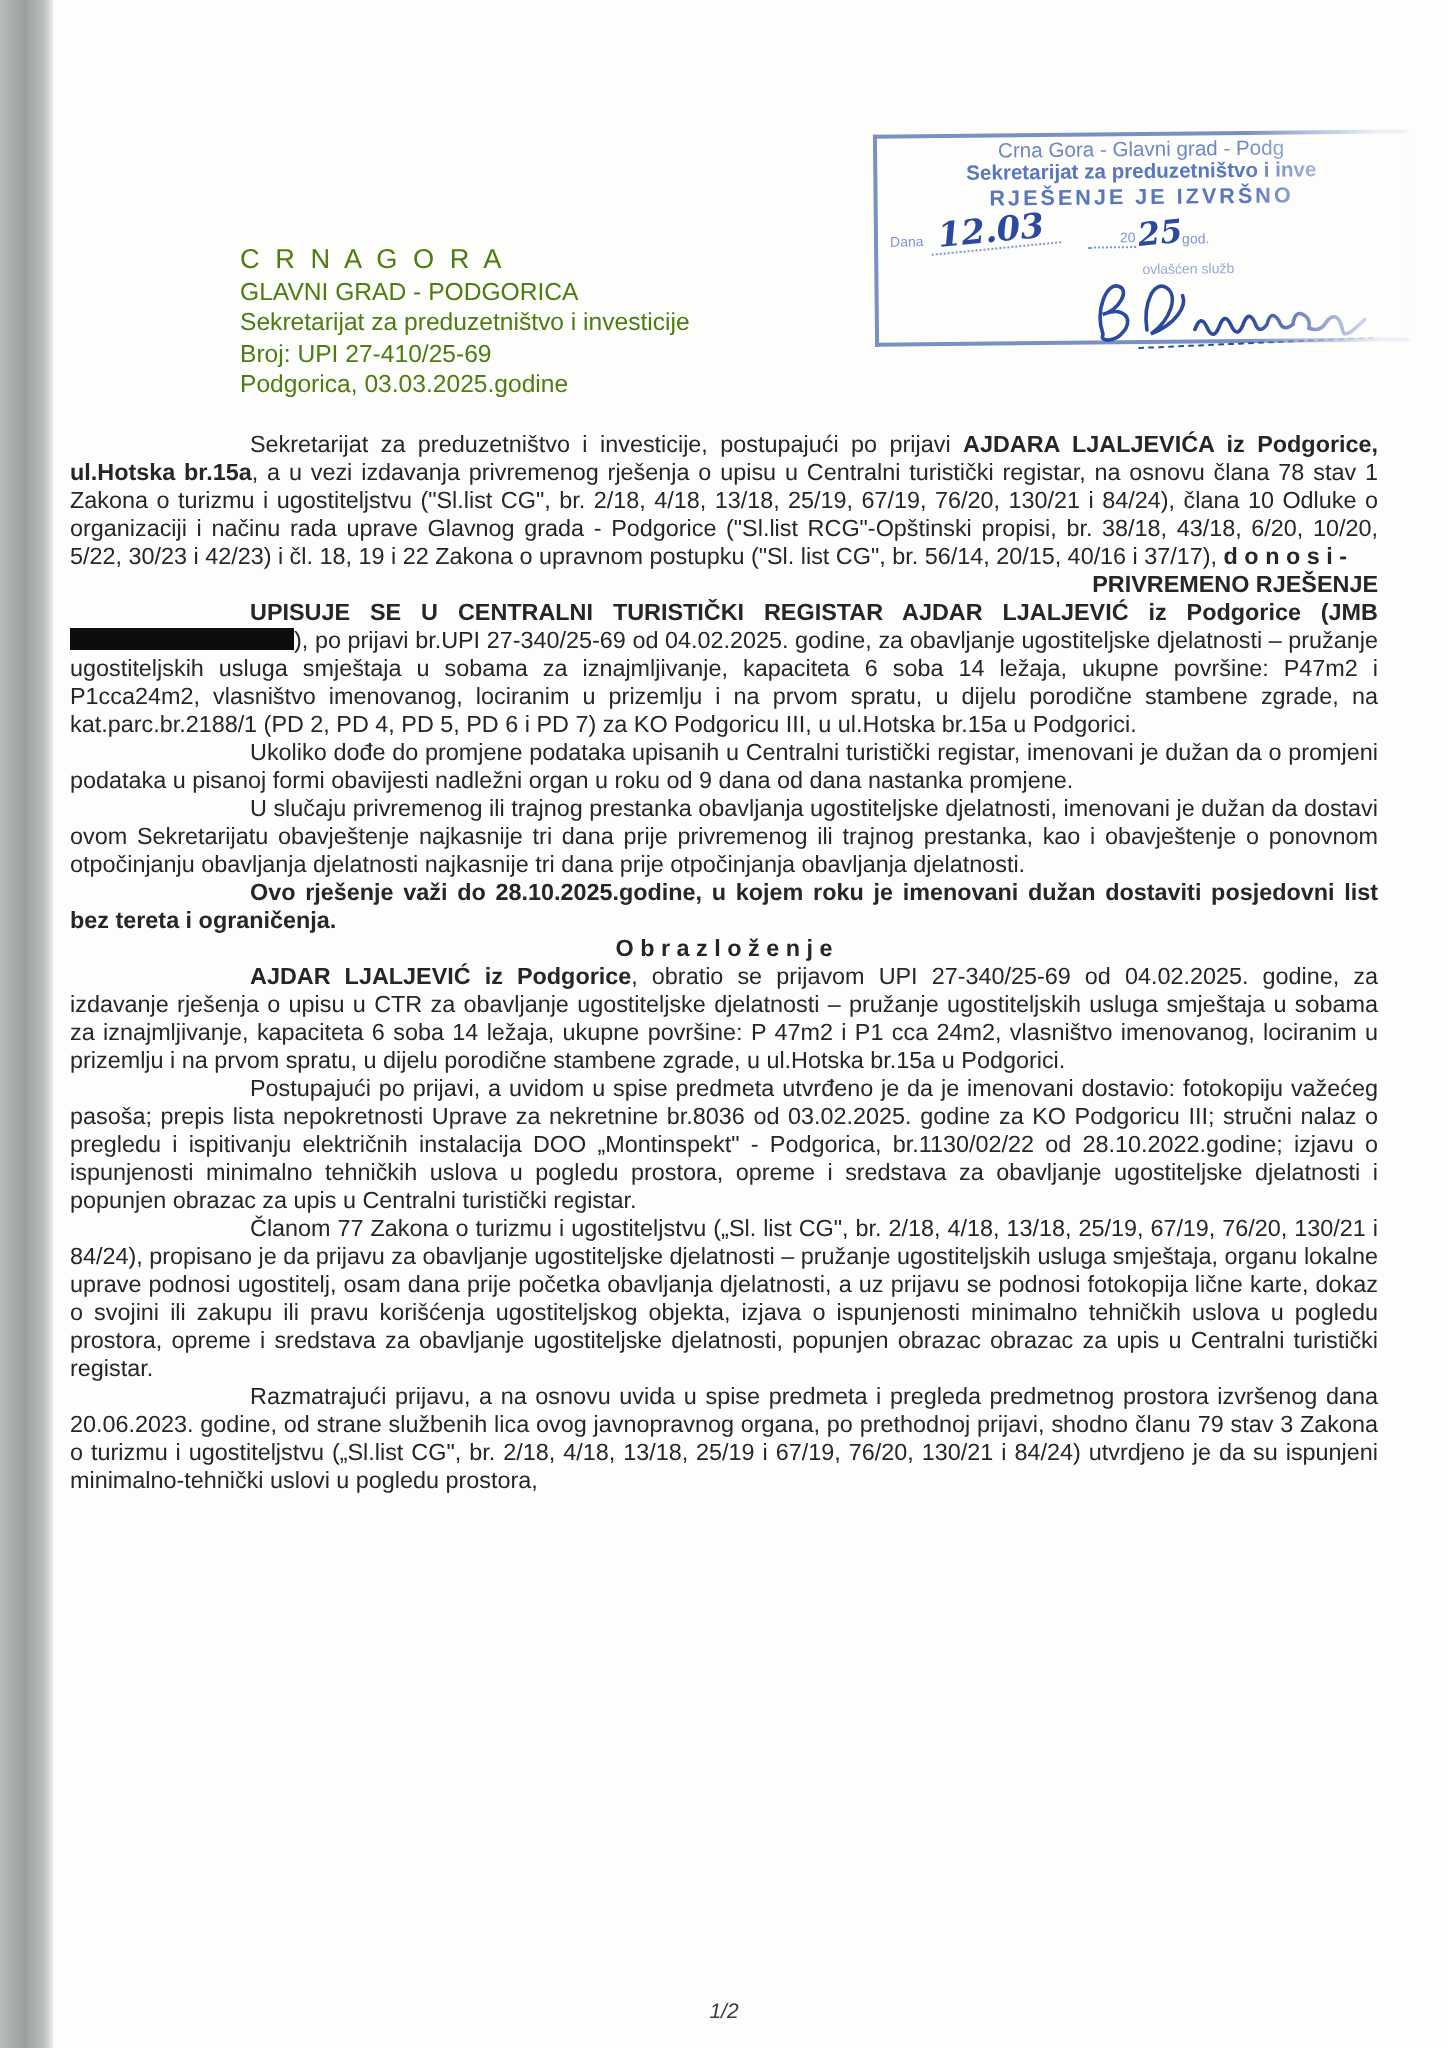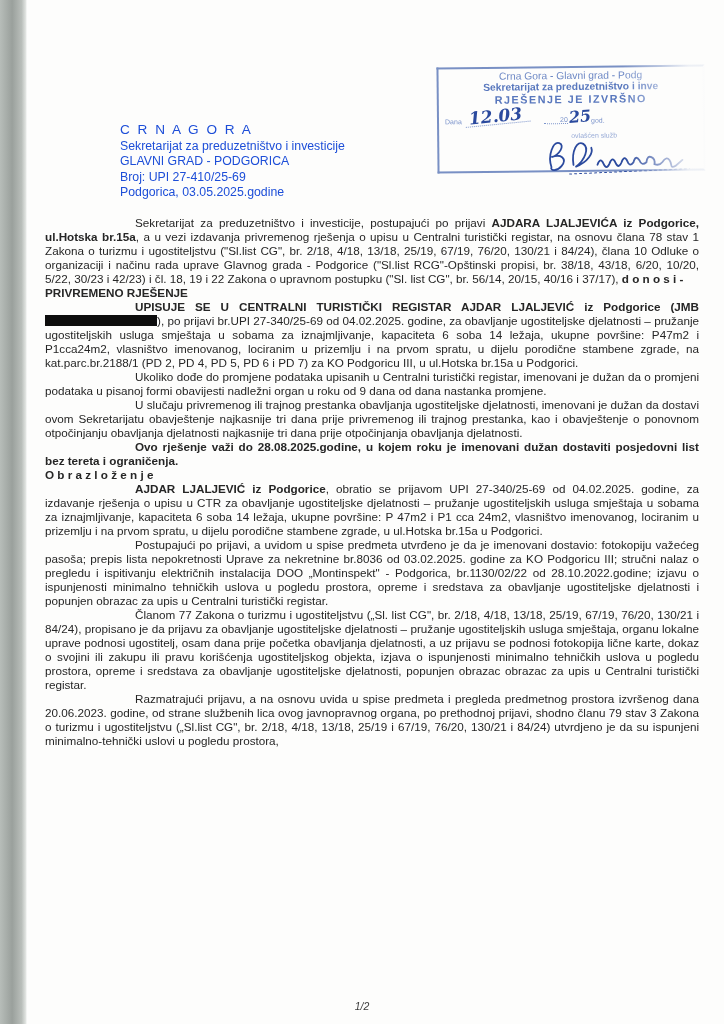--- a/index.html
+++ b/index.html
@@ -8,21 +8,21 @@
     background:#fdfdfc;
     font-family:"Liberation Sans", sans-serif;
     color:#232323;
   }
   
   .scan-edge{
     position:absolute;left:0;top:0;width:27px;height:1024px;
     background:linear-gradient(90deg,#b7bdb9 0%,#9aa09c 45%,#b9beba 80%,#e3e6e3 96%,#ffffff 100%);
   }
   
-  .letterhead{position:absolute;left:120px;top:122px;line-height:15.6px;font-size:12.3px;color:#1d4ed8;}
+  .letterhead{position:absolute;left:120px;top:122px;line-height:15.6px;font-size:12.3px;color:#4d7c0f;}
   .lh-country{font-size:13.6px;letter-spacing:2px;margin-bottom:1px;}
   
   .stamp{
     position:absolute;left:437px;top:66px;width:268px;height:106px;
     transform:rotate(-0.6deg);
   }
   .stamp-border{
     position:absolute;inset:0;
     border:2px solid rgba(77,108,178,0.75);
     border-right-color:rgba(77,108,178,0.08);
@@ -44,48 +44,48 @@
   }
   .hw-date{font-size:17px;border-bottom:1px dotted #7d95cc;padding:0 8px 0 4px;margin-left:3px;line-height:15px;}
   .s-pre{margin-left:14px;border-bottom:1px dotted #7d95cc;padding-left:16px;}
   .hw-year{font-size:16px;line-height:14px;margin-left:1px;}
   .stamp-sig-row{position:absolute;left:96px;top:62px;width:172px;text-align:left;}
   .officer{display:block;margin-left:32px;opacity:.8;}
   .sig{margin-top:-6px;}
   
   .doc-body{
     position:absolute;left:35px;top:216px;width:654px;
-    font-size:11.7px;line-height:14px;text-align:justify;color:#262626;margin-left:10px;
+    font-size:11.7px;line-height:14px;text-align:justify;color:#262626;
   }
   .doc-body p{margin:0;}
   .para{text-indent:90px;}
-  .h-center{text-align:left;text-indent:0;font-weight:bold;margin:7px 0 6px;}
-  .h-center2{text-indent:0;font-weight:bold;margin:2px 0 2px;}
+  .h-center{text-align:right;text-indent:0;font-weight:bold;margin:7px 0 6px;}
+  .h-center2{text-align:center;text-indent:0;font-weight:bold;margin:2px 0 2px;}
   .b{font-weight:bold;}
   .redaction{
     display:inline-block;width:112px;height:11px;background:#0d0d0d;
     vertical-align:baseline;margin-bottom:-1px;
   }
   
   .footer{
     position:absolute;left:0;bottom:12px;width:724px;text-align:center;
     font-size:10.5px;font-style:italic;color:#3a3a3a;
   }
 </style>
 </head>
 <body>
 
 <div class="scan-edge"></div>
 
 <div class="letterhead">
   <div class="lh-country">C R N A   G O R A</div>
+  <div>GLAVNI GRAD - PODGORICA</div>
   <div>Sekretarijat za preduzetništvo i investicije</div>
-  <div>GLAVNI GRAD - PODGORICA</div>
   <div>Broj: UPI 27-410/25-69</div>
-  <div>Podgorica, 03.05.2025.godine</div>
+  <div>Podgorica, 03.03.2025.godine</div>
 </div>
 
 <div class="stamp">
   <div class="stamp-border"></div>
   <div class="stamp-inner">
     <div class="stamp-l1">Crna Gora - Glavni grad - Podg</div>
     <div class="stamp-l2">Sekretarijat za preduzetništvo i inve</div>
     <div class="stamp-l3">RJEŠENJE JE IZVRŠNO</div>
     <div class="stamp-date-row">
       <span class="s-tiny">Dana</span>
@@ -106,21 +106,21 @@
   </div>
   <div class="stamp-fade"></div>
 </div>
 
 <div class="doc-body" id="doc-body">
     <p class="para"><span>Sekretarijat za preduzetništvo i investicije, postupajući po prijavi </span><span class="b">AJDARA LJALJEVIĆA iz Podgorice, ul.Hotska br.15a</span><span>, a u vezi izdavanja privremenog rješenja o upisu u Centralni turistički registar, na osnovu člana 78 stav 1 Zakona o turizmu i ugostiteljstvu ("Sl.list CG", br. 2/18, 4/18, 13/18, 25/19, 67/19, 76/20, 130/21 i 84/24), člana 10 Odluke o organizaciji i načinu rada uprave Glavnog grada - Podgorice ("Sl.list RCG"-Opštinski propisi, br. 38/18, 43/18, 6/20, 10/20, 5/22, 30/23 i 42/23) i čl. 18, 19 i 22 Zakona o upravnom postupku ("Sl. list CG", br. 56/14, 20/15, 40/16 i 37/17), </span><span class="b">d o n o s i -</span></p>
     <p class="h-center"><span class="b">PRIVREMENO RJEŠENJE</span></p>
     <p class="para"><span class="b">UPISUJE SE U CENTRALNI TURISTIČKI REGISTAR AJDAR LJALJEVIĆ iz Podgorice (JMB </span><span class="redaction"></span><span>), po prijavi br.UPI 27-340/25-69 od 04.02.2025. godine, za obavljanje ugostiteljske djelatnosti – pružanje ugostiteljskih usluga smještaja u sobama za iznajmljivanje, kapaciteta 6 soba 14 ležaja, ukupne površine: P47m2 i P1cca24m2, vlasništvo imenovanog, lociranim u prizemlju i na prvom spratu, u dijelu porodične stambene zgrade, na kat.parc.br.2188/1 (PD 2, PD 4, PD 5, PD 6 i PD 7) za KO Podgoricu III, u ul.Hotska br.15a u Podgorici.</span></p>
     <p class="para"><span>Ukoliko dođe do promjene podataka upisanih u Centralni turistički registar, imenovani je dužan da o promjeni podataka u pisanoj formi obavijesti nadležni organ u roku od 9 dana od dana nastanka promjene.</span></p>
     <p class="para"><span>U slučaju privremenog ili trajnog prestanka obavljanja ugostiteljske djelatnosti, imenovani je dužan da dostavi ovom Sekretarijatu obavještenje najkasnije tri dana prije privremenog ili trajnog prestanka, kao i obavještenje o ponovnom otpočinjanju obavljanja djelatnosti najkasnije tri dana prije otpočinjanja obavljanja djelatnosti.</span></p>
-    <p class="para"><span class="b">Ovo rješenje važi do 28.08.2025.godine, u kojem roku je imenovani dužan dostaviti posjedovni list bez tereta i ograničenja.</span></p>
+    <p class="para"><span class="b">Ovo rješenje važi do 28.10.2025.godine, u kojem roku je imenovani dužan dostaviti posjedovni list bez tereta i ograničenja.</span></p>
     <p class="h-center2"><span class="b">O b r a z l o ž e n j e</span></p>
     <p class="para"><span class="b">AJDAR LJALJEVIĆ iz Podgorice</span><span>, obratio se prijavom UPI 27-340/25-69 od 04.02.2025. godine, za izdavanje rješenja o upisu u CTR za obavljanje ugostiteljske djelatnosti – pružanje ugostiteljskih usluga smještaja u sobama za iznajmljivanje, kapaciteta 6 soba 14 ležaja, ukupne površine: P 47m2 i P1 cca 24m2, vlasništvo imenovanog, lociranim u prizemlju i na prvom spratu, u dijelu porodične stambene zgrade, u ul.Hotska br.15a u Podgorici.</span></p>
     <p class="para"><span>Postupajući po prijavi, a uvidom u spise predmeta utvrđeno je da je imenovani dostavio: fotokopiju važećeg pasoša; prepis lista nepokretnosti Uprave za nekretnine br.8036 od 03.02.2025. godine za KO Podgoricu III; stručni nalaz o pregledu i ispitivanju električnih instalacija DOO „Montinspekt" - Podgorica, br.1130/02/22 od 28.10.2022.godine; izjavu o ispunjenosti minimalno tehničkih uslova u pogledu prostora, opreme i sredstava za obavljanje ugostiteljske djelatnosti i popunjen obrazac za upis u Centralni turistički registar.</span></p>
     <p class="para"><span>Članom 77 Zakona o turizmu i ugostiteljstvu („Sl. list CG", br. 2/18, 4/18, 13/18, 25/19, 67/19, 76/20, 130/21 i 84/24), propisano je da prijavu za obavljanje ugostiteljske djelatnosti – pružanje ugostiteljskih usluga smještaja, organu lokalne uprave podnosi ugostitelj, osam dana prije početka obavljanja djelatnosti, a uz prijavu se podnosi fotokopija lične karte, dokaz o svojini ili zakupu ili pravu korišćenja ugostiteljskog objekta, izjava o ispunjenosti minimalno tehničkih uslova u pogledu prostora, opreme i sredstava za obavljanje ugostiteljske djelatnosti, popunjen obrazac obrazac za upis u Centralni turistički registar.</span></p>
     <p class="para"><span>Razmatrajući prijavu, a na osnovu uvida u spise predmeta i pregleda predmetnog prostora izvršenog dana 20.06.2023. godine, od strane službenih lica ovog javnopravnog organa, po prethodnoj prijavi, shodno članu 79 stav 3 Zakona o turizmu i ugostiteljstvu („Sl.list CG", br. 2/18, 4/18, 13/18, 25/19 i 67/19, 76/20, 130/21 i 84/24) utvrdjeno je da su ispunjeni minimalno-tehnički uslovi u pogledu prostora,</span></p>
   </div>
 
 <div class="footer">1/2</div>
 
 </body></html>

